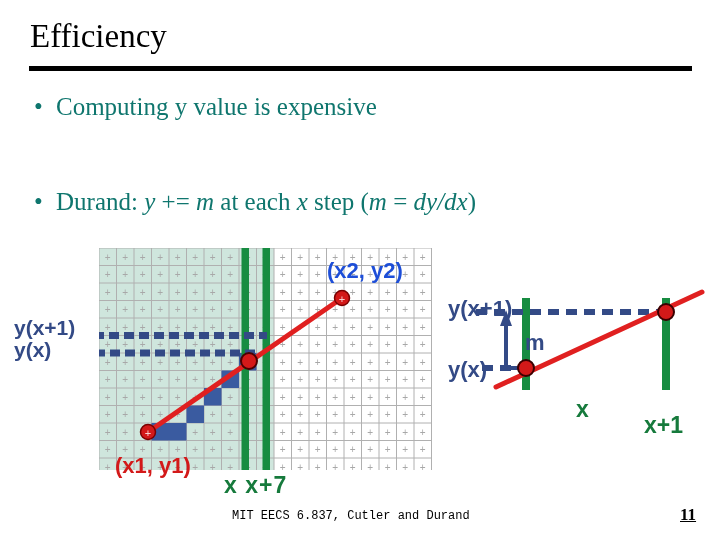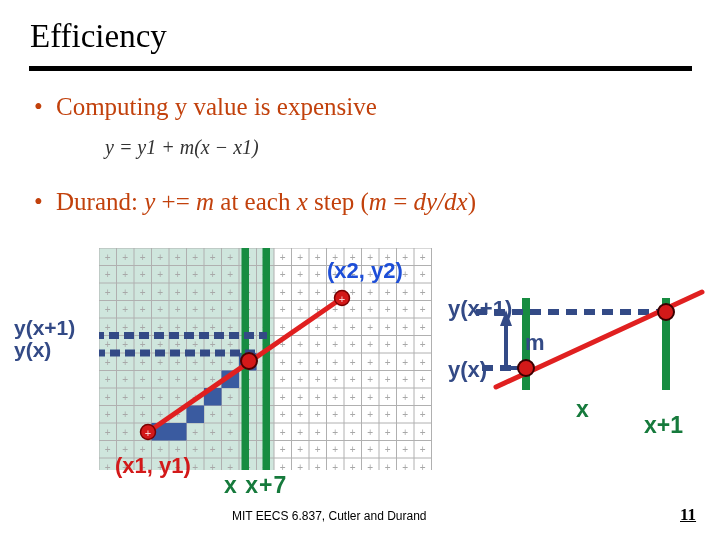--- a/index.html
+++ b/index.html
@@ -17,21 +17,21 @@
     font-size:33px;color:#000;letter-spacing:0px;line-height:40px;
   }
   .title-rule{
     position:absolute;left:29px;top:66px;width:663px;height:5px;background:#000;
   }
 
   
   .bullet{
     position:absolute;
     font-family:"Liberation Serif", serif;
-    font-size:25px;color:#c2410c;white-space:nowrap;
+    font-size:25px;color:#0f766e;white-space:nowrap;
   }
   .bullet .dot{
     display:inline-block;width:22px;font-size:25px;line-height:25px;
   }
   .b1{left:34px;top:93px;}
   .b2{left:34px;top:188px;}
   .it{font-style:italic;}
 
   .equation{
     position:absolute;left:105px;top:136px;
@@ -61,42 +61,39 @@
   }
   .r-yx1{left:448px;top:296px;font-size:22px;color:#334a86;}
   .r-yx{left:448px;top:357px;font-size:22px;color:#334a86;}
   .r-m{left:525px;top:330px;font-size:22px;color:#334a86;}
   .r-x{left:576px;top:396px;font-size:23px;color:#167a3c;}
   .r-x1{left:644px;top:396px;font-size:23px;color:#167a3c;margin-top:16px;}
 
   
   .footer{
     position:absolute;left:232px;top:509px;
-    font-family:Liberation Sans, sans-serif;font-size:12px;color:#000;
+    font-family:Liberation Mono, monospace;font-size:12px;color:#000;
   }
   .pagenum{
     position:absolute;left:680px;top:505px;
     font-family:"Liberation Serif", serif;font-size:17px;color:#000;font-weight:bold;text-decoration:underline;
   }
 </style>
 </head>
 <body>
 
 <div id="slide">
 
   <div class="title">Efficiency</div>
   <div class="title-rule"></div>
 
   <div class="bullet b1">
     <span class="dot">•</span><span>Computing y value is expensive</span>
   </div>
 
-  <div class="equation">
-    <span>y = y1 + m(x − x1)</span>
-  </div>
 
   <div class="bullet b2">
     <span class="dot">•</span><span>Durand: </span><span class="it">y</span><span> += </span><span class="it">m</span><span> at each </span><span class="it">x</span><span> step (</span><span class="it">m</span><span> = </span><span class="it">dy/dx</span><span>)</span>
   </div>
 
   <div id="grid">
     <svg width="334" height="222" viewBox="0 0 334 222" xmlns="http://www.w3.org/2000/svg">
       <g id="cells">
           <rect x="0" y="0" width="17.5" height="17.5" fill="#cfe6dd"></rect>
           <text x="8.75" y="12.75" text-anchor="middle" font-family="Liberation Sans, sans-serif" font-size="10" fill="#a8a8a8">+</text>

